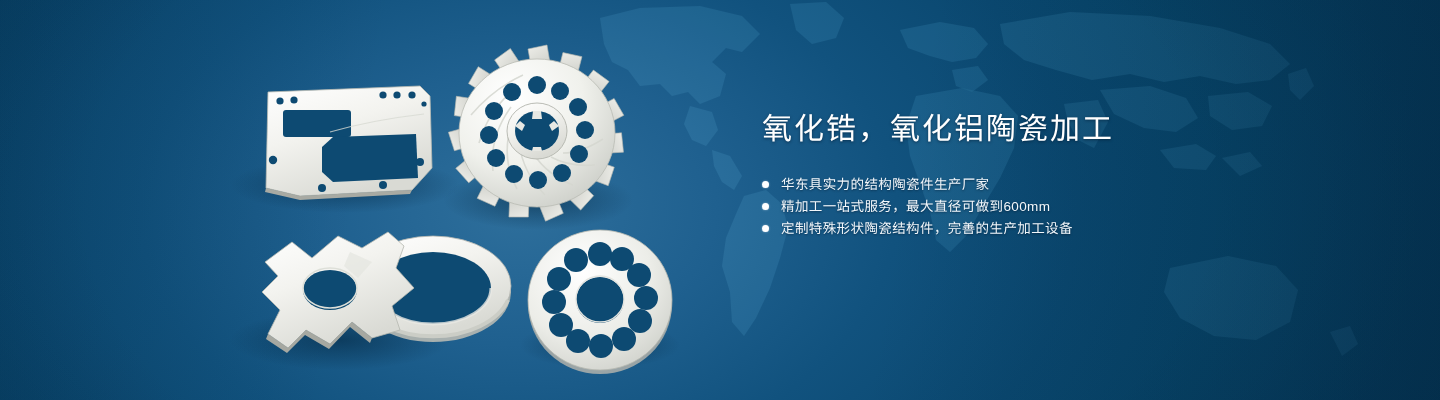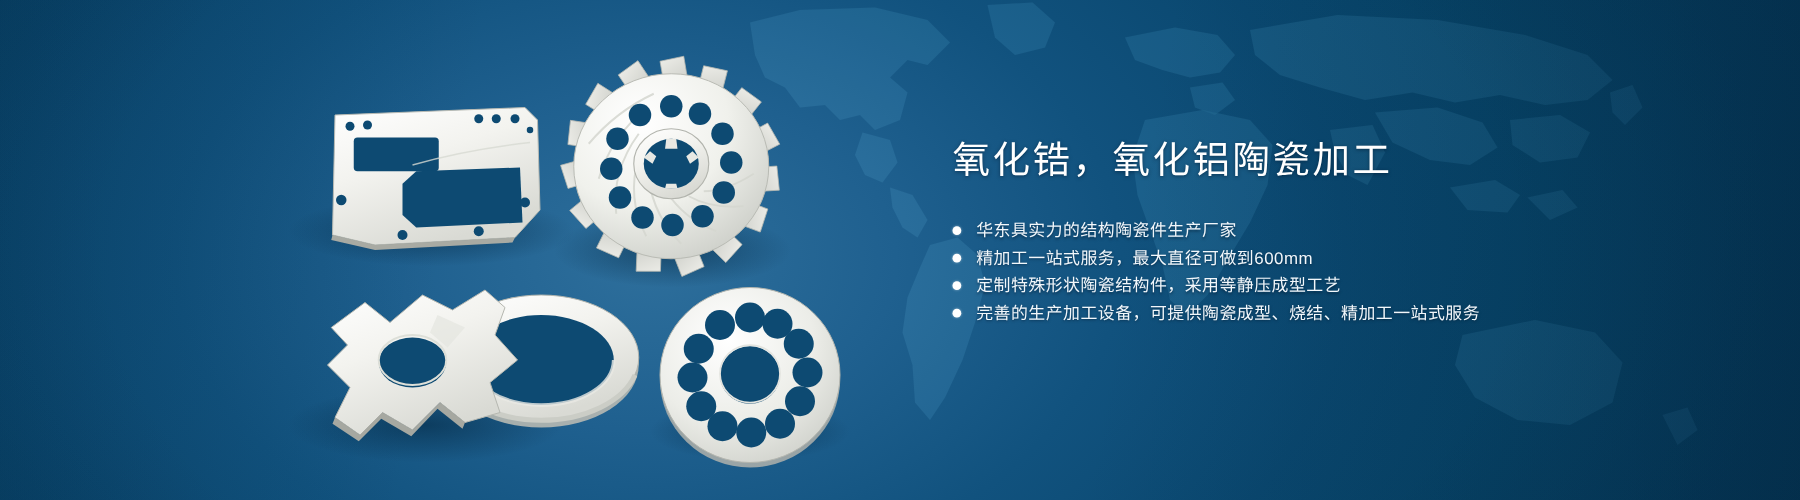--- a/index.html
+++ b/index.html
@@ -381,22 +381,18 @@
       <li class="bullet">
         <span class="bullet-dot"></span>
         <span class="bullet-text">华东具实力的结构陶瓷件生产厂家</span>
       </li>
       <li class="bullet">
         <span class="bullet-dot"></span>
         <span class="bullet-text">精加工一站式服务，最大直径可做到600mm</span>
       </li>
       <li class="bullet">
         <span class="bullet-dot"></span>
-        <span class="bullet-text">定制特殊形状陶瓷结构件，采用等静压成型工艺</span>
-      </li>
-      <li class="bullet">
-        <span class="bullet-dot"></span>
-        <span class="bullet-text">完善的生产加工设备，可提供陶瓷成型、烧结、精加工一站式服务</span>
+        <span class="bullet-text">定制特殊形状陶瓷结构件，完善的生产加工设备</span>
       </li>
     </ul>
   </div>
 
 </div>
 
 </body></html>

